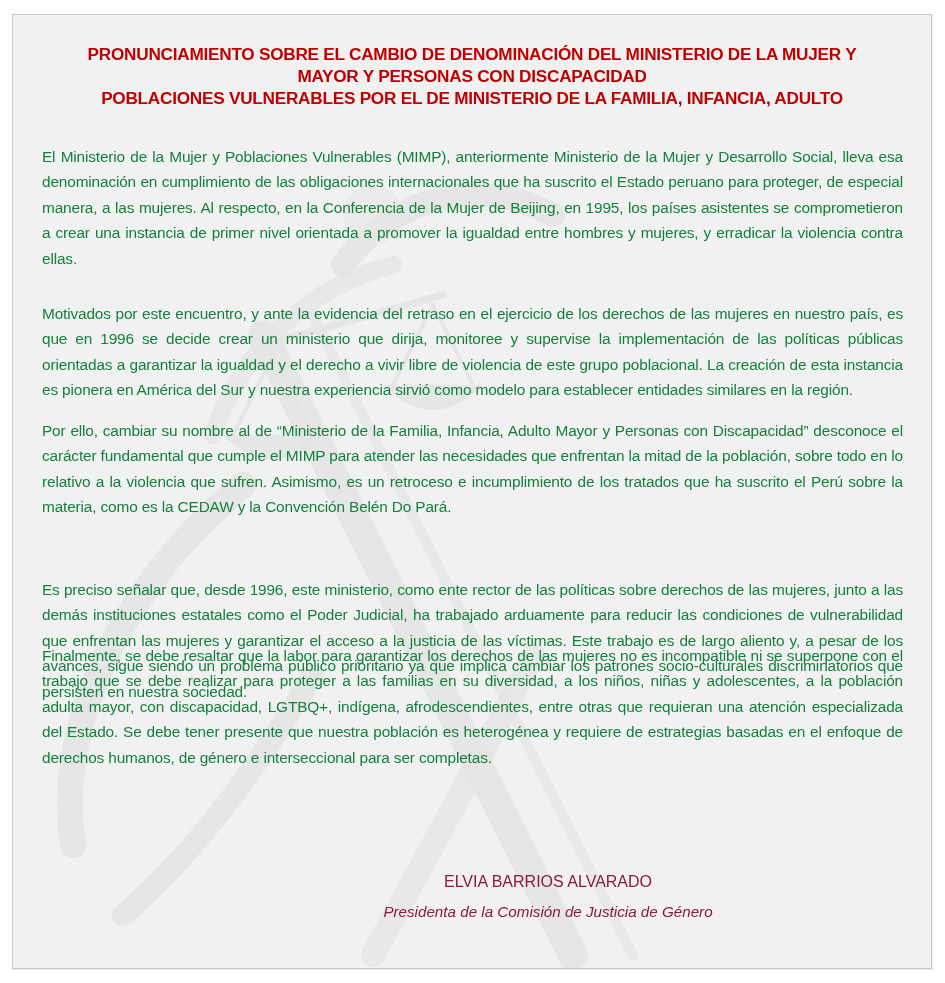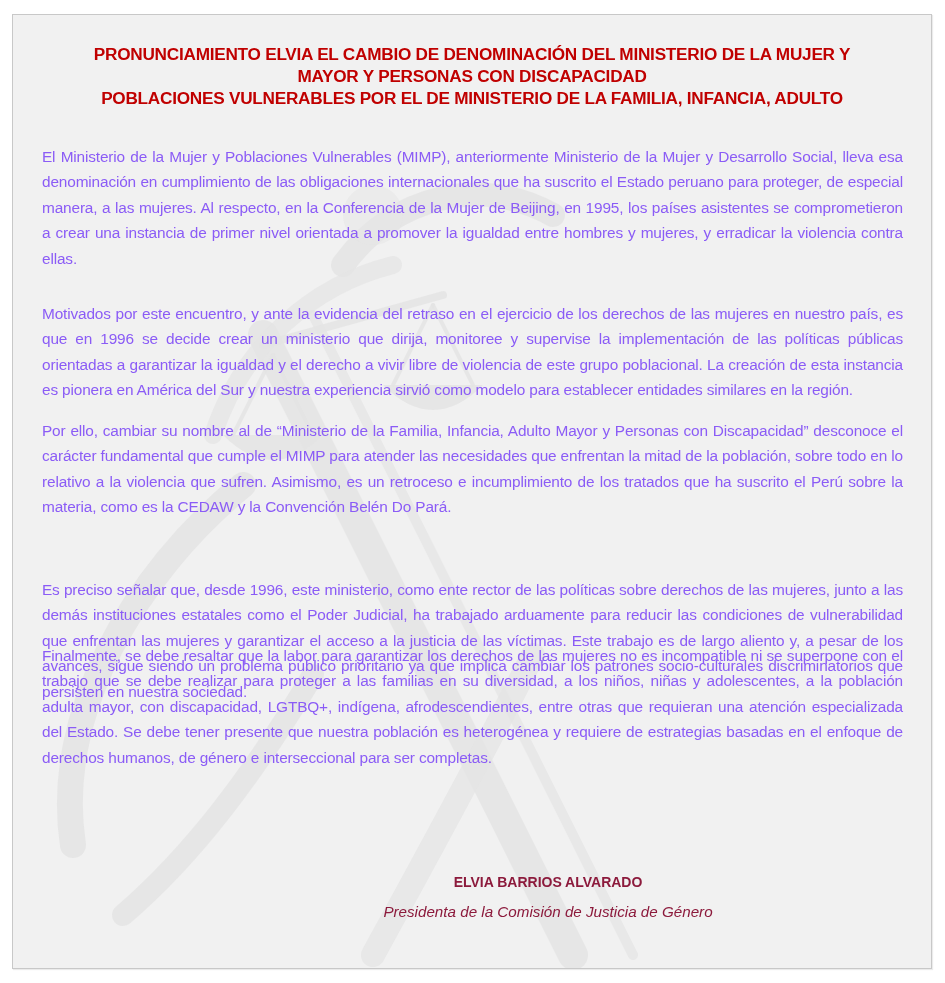--- a/index.html
+++ b/index.html
@@ -52,43 +52,43 @@
       line-height: 22px;
       letter-spacing: -0.25px;
       margin: 0;
     }
     .title span { display: block; white-space: nowrap; }
     .para {
       position: absolute;
       left: 29px;
       width: 861px;
       margin: 0;
-      color: #8b5cf6;
+      color: #15803d;
       font-size: 15.4px;
       line-height: 25.4px;
       text-align: justify;
       text-align-last: left;
       letter-spacing: -0.15px;
     }
     .p1 { top: 129px; }
     .p2 { top: 266px; margin-top: 20px; }
     .p3 { top: 403px; }
     .p4 { top: 514px; margin-top: 48px; }
     .p5 { top: 628px; }
     .signature {
       position: absolute;
       left: 330px;
       width: 410px;
       text-align: center;
     }
     .sig-name {
       top: 855px;
-      font-weight: bold;
+      font-weight: normal;
       color: #8c1a3c;
-      font-size: 14px;
+      font-size: 16px;
       line-height: 24px;
       margin: 0;
     }
     .sig-role {
       top: 886px;
       color: #8c1a3c;
       font-size: 15.2px;
       line-height: 22px;
       margin: 0;
       font-style: italic;
@@ -123,21 +123,21 @@
     <g fill="#e4e4e4" opacity="0.85">
       <path d="M210 420 Q 260 470 310 420 Z"></path>
       <path d="M370 370 Q 420 420 470 370 Z"></path>
       <circle cx="360" cy="200" r="30" opacity="0.6"></circle>
     </g>
   </svg>
 
   <div class="content">
 
     <h1 class="title">
-      <span>PRONUNCIAMIENTO  ELVIA EL CAMBIO DE DENOMINACIÓN  DEL MINISTERIO DE LA MUJER Y</span>
+      <span>PRONUNCIAMIENTO  SOBRE EL CAMBIO DE DENOMINACIÓN  DEL MINISTERIO DE LA MUJER Y</span>
       <span>MAYOR Y PERSONAS CON DISCAPACIDAD</span>
       <span>POBLACIONES VULNERABLES POR EL DE MINISTERIO DE LA FAMILIA, INFANCIA, ADULTO</span>
     </h1>
 
     <p class="para p1">El Ministerio de la Mujer y Poblaciones Vulnerables (MIMP), anteriormente Ministerio de la Mujer y Desarrollo Social, lleva esa denominación en cumplimiento de las obligaciones internacionales que ha suscrito el Estado peruano para proteger, de especial manera, a las mujeres. Al respecto, en la Conferencia de la Mujer de Beijing, en 1995, los países asistentes se comprometieron a crear una instancia de primer nivel orientada a promover la igualdad entre hombres y mujeres, y erradicar la violencia contra ellas.</p>
     <p class="para p2">Motivados por este encuentro, y ante la evidencia del retraso en el ejercicio de los derechos de las mujeres en nuestro país, es que en 1996 se decide crear un ministerio que dirija, monitoree y supervise la implementación de las políticas públicas orientadas a garantizar la igualdad y el derecho a vivir libre de violencia de este grupo poblacional. La creación de esta instancia es pionera en América del Sur y nuestra experiencia sirvió como modelo para establecer entidades similares en la región.</p>
     <p class="para p3">Por ello, cambiar su nombre al de “Ministerio de la Familia, Infancia, Adulto Mayor y Personas con Discapacidad” desconoce el carácter fundamental que cumple el MIMP para atender las necesidades que enfrentan la mitad de la población, sobre todo en lo relativo a la violencia que sufren. Asimismo, es un retroceso e incumplimiento de los tratados que ha suscrito el Perú sobre la materia, como es la CEDAW y la Convención Belén Do Pará.</p>
     <p class="para p4">Es preciso señalar que, desde 1996, este ministerio, como ente rector de las políticas sobre derechos de las mujeres, junto a las demás instituciones estatales como el Poder Judicial, ha trabajado arduamente para reducir las condiciones de vulnerabilidad que enfrentan las mujeres y garantizar el acceso a la justicia de las víctimas. Este trabajo es de largo aliento y, a pesar de los avances, sigue siendo un problema público prioritario ya que implica cambiar los patrones socio-culturales discriminatorios que persisten en nuestra sociedad.</p>
     <p class="para p5">Finalmente, se debe resaltar que la labor para garantizar los derechos de las mujeres no es incompatible ni se superpone con el trabajo que se debe realizar para proteger a las familias en su diversidad, a los niños, niñas y adolescentes, a la población adulta mayor, con discapacidad, LGTBQ+, indígena, afrodescendientes, entre otras que requieran una atención especializada del Estado. Se debe tener presente que nuestra población es heterogénea y requiere de estrategias basadas en el enfoque de derechos humanos, de género e interseccional para ser completas.</p>
 

